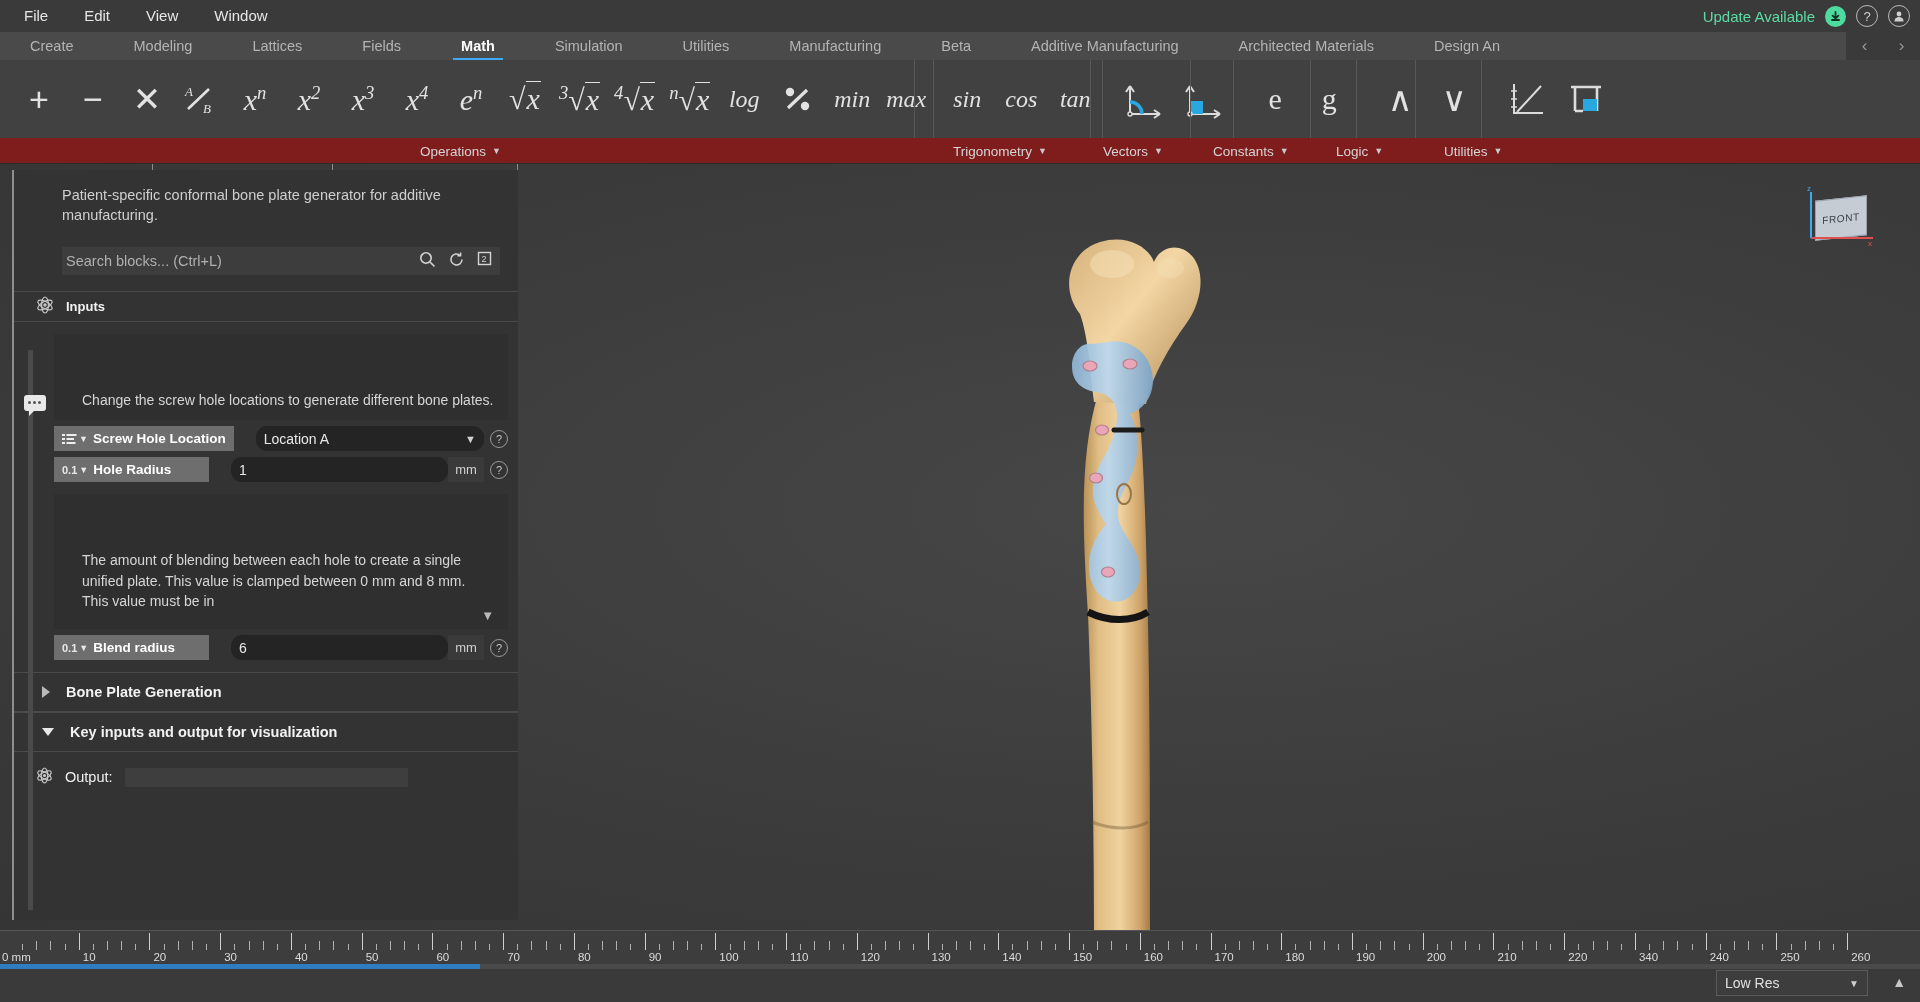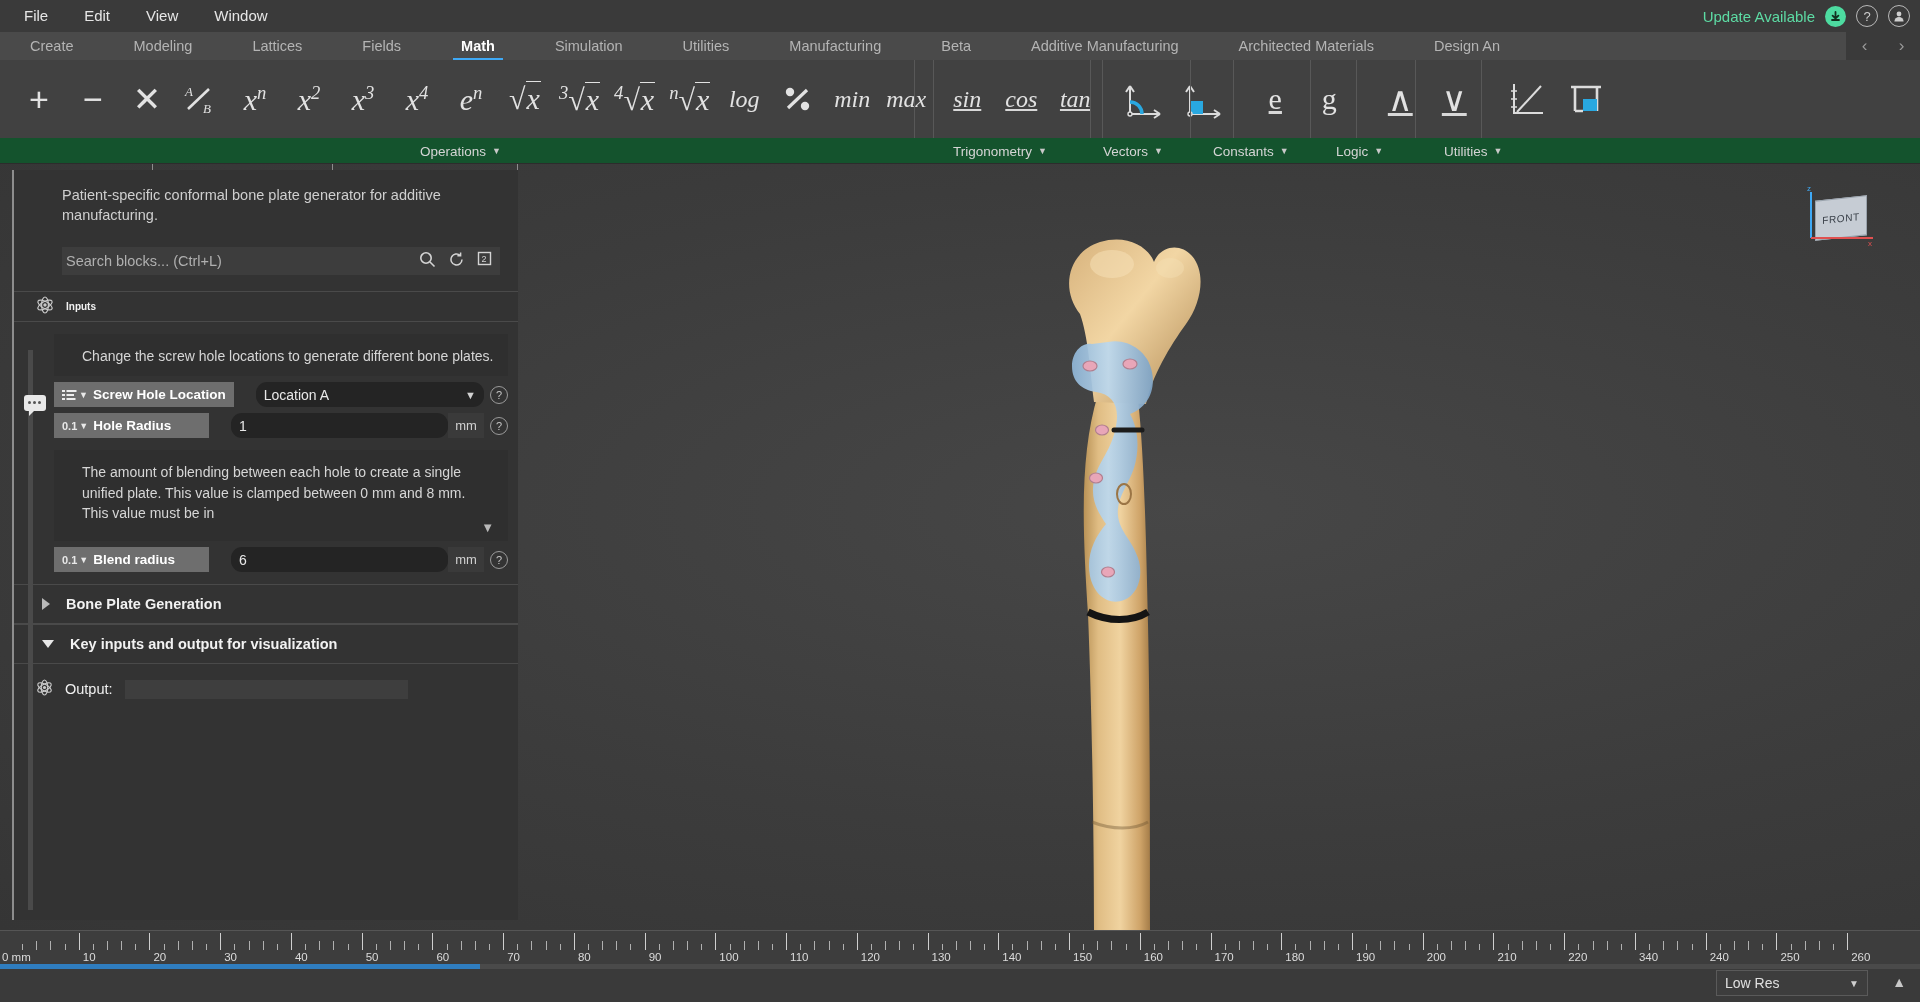--- a/index.html
+++ b/index.html
@@ -60,35 +60,35 @@
   
   .ribbon {
     position:absolute; top:60px; left:0; width:1920px; height:78px;
     background:#414141;
   }
   .ribbon-row{
     position:absolute; top:0; left:0; right:0; height:78px;
     display:flex; align-items:center;
   }
   .rgroup { display:flex; align-items:center; height:78px; position:relative; }
-  .rgroup + .rgroup { border-left:1px solid #585858;text-decoration:underline; }
+  .rgroup + .rgroup { border-left:1px solid #585858; }
   .rbtn {
     min-width:54px; height:78px; display:flex; align-items:center; justify-content:center;
     color:#e2e2e2; padding:0 7px;
   }
   .rbtn .glyph { font-size:30px; line-height:1; font-family:"Liberation Serif", serif; font-style:italic; }
   .rbtn .plain { font-size:34px; line-height:1; font-family:"Liberation Sans", sans-serif; font-style:normal;}
   .rbtn .word { font-size:24px; font-style:italic; font-family:"Liberation Serif", serif;}
   .sup { font-size:0.62em; vertical-align:super; }
   .rad { font-style:normal; }
 
   
   .ribbon-labels{
     position:absolute; top:138px; left:0; width:1920px; height:26px;
-    background:#14532d; border-bottom:1px solid #2c2c2c;
+    background:#7f1d1d; border-bottom:1px solid #2c2c2c;
   }
   .glabel{
     position:absolute; top:0; height:26px; display:flex; align-items:center;
     font-size:13.5px; color:#d5d5d5; gap:6px;
   }
   .glabel .car { font-size:9px; color:#c9c9c9; }
   .divline{ position:absolute; top:60px; width:1px; background:#585858; }
 
   
   .viewport{
@@ -139,27 +139,27 @@
     padding-left:4px;
   }
   .searchbar input::placeholder{ color:#b0b0b0; }
   .sb-icons{ display:flex; align-items:center; gap:12px; padding-right:6px; color:#cfcfcf; }
 
   .sec-head{
     margin-top:16px; height:31px; display:flex; align-items:center; gap:12px;
     padding-left:22px; border-top:1px solid #4a4a4a; border-bottom:1px solid #4a4a4a;
     background:#333333;
   }
-  .sec-head .lbl{ font-size:10px; font-weight:bold; color:#f2f2f2; }
+  .sec-head .lbl{ font-size:13px; font-weight:bold; color:#f2f2f2; }
 
   .card{
     margin:12px 10px 0 40px; background:#2f2f2f; padding:12px 14px 10px 28px;
     position:relative;
   }
-  .card p{ font-size:14px; color:#d6d6d6; line-height:1.45; }
+  .card p{ font-size:14px; color:#d6d6d6; line-height:1.45;margin-top:44px; }
   .chev-down{ position:absolute; right:14px; bottom:6px; color:#b9b9b9; font-size:13px; }
 
   .field-row{
     margin:6px 10px 0 40px; height:25px; display:flex; align-items:center;
   }
   .f-tag{
     height:25px; min-width:155px; background:#6e6e6e; color:#ffffff;
     display:flex; align-items:center; gap:5px; padding:0 8px;
     font-size:13.5px; font-weight:bold;
   }

